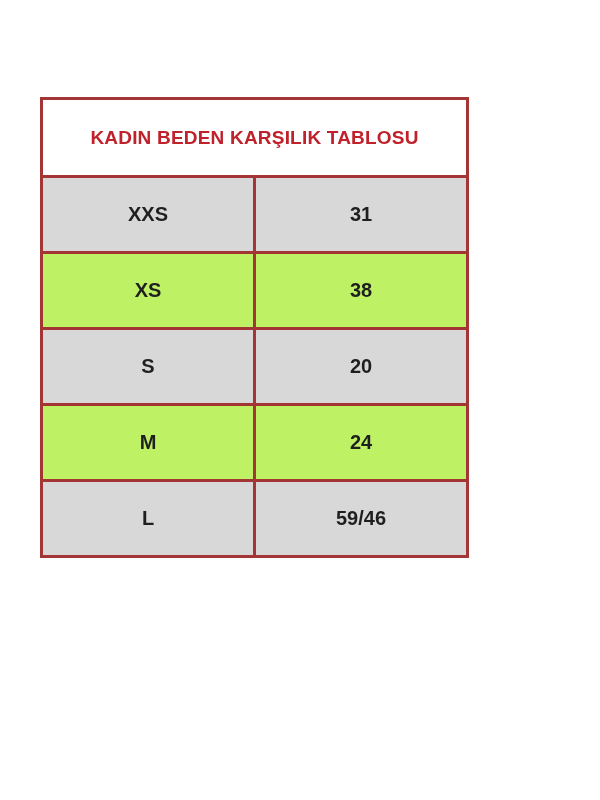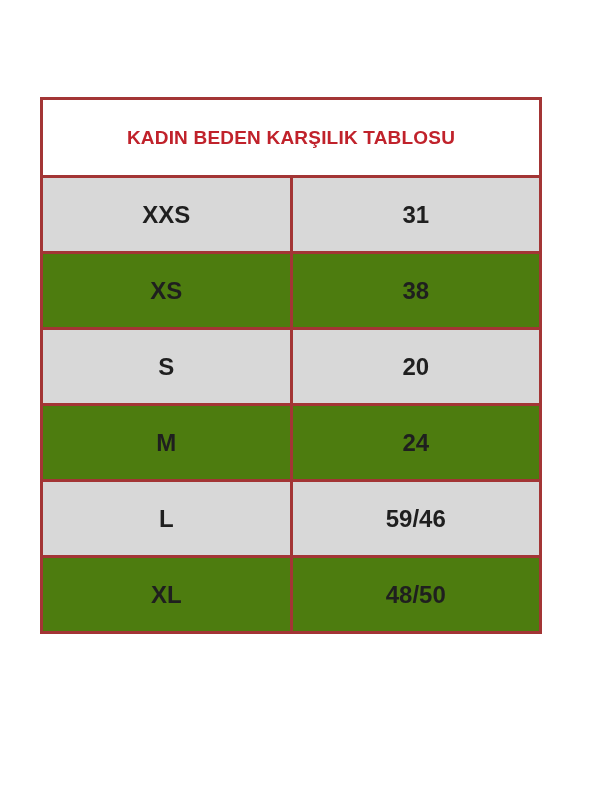--- a/index.html
+++ b/index.html
@@ -18,21 +18,21 @@
     position: relative;
     width: 600px;
     height: 800px;
     background: var(--page_bg);
     overflow: hidden;
   }
   table.size-table {
     position: absolute;
     left: 40px;
     top: 97px;
-    width: 502px;
+    width: 429px;
     border-collapse: collapse;
     table-layout: fixed;
   }
   table.size-table th,
   table.size-table td {
     border: 3px solid var(--border);
     text-align: center;
     vertical-align: middle;
     font-weight: 700;
     color: var(--cell_text);
@@ -41,27 +41,27 @@
     height: 78px;
     background: #FFFFFF;
   }
   table.size-table thead th {
     font-size: 19px;
     letter-spacing: 0.2px;
     color: var(--title);
   }
   table.size-table tbody tr {
     height: 76px;
-    background: #4d7c0f;
+    background: #bef264;
   }
   table.size-table tbody tr:nth-child(odd) {
     background: var(--row_shade);
   }
   table.size-table tbody td {
-    font-size: 24px;
+    font-size: 20px;
     text-align: center;
   }
   table.size-table col { width: 50%; }
 </style>
 </head>
 <body>
 
 <div class="page">
   <table class="size-table">
     <colgroup>
@@ -87,19 +87,15 @@
         <td>20</td>
       </tr>
       <tr>
         <td>M</td>
         <td>24</td>
       </tr>
       <tr>
         <td>L</td>
         <td>59/46</td>
       </tr>
-      <tr>
-        <td>XL</td>
-        <td>48/50</td>
-      </tr>
     </tbody>
   </table>
 </div>
 
 </body></html>

